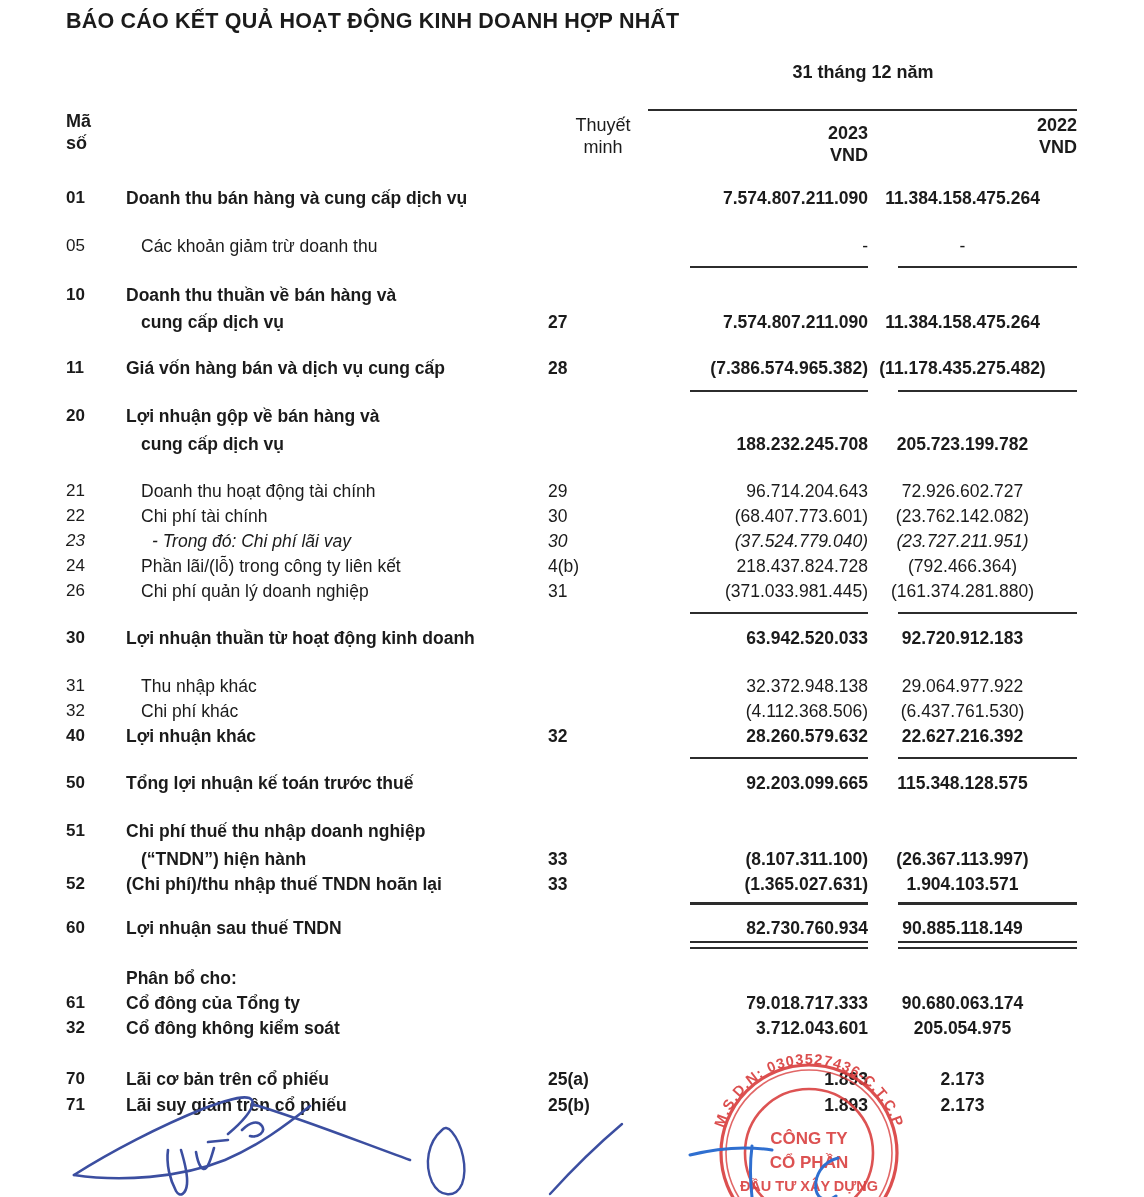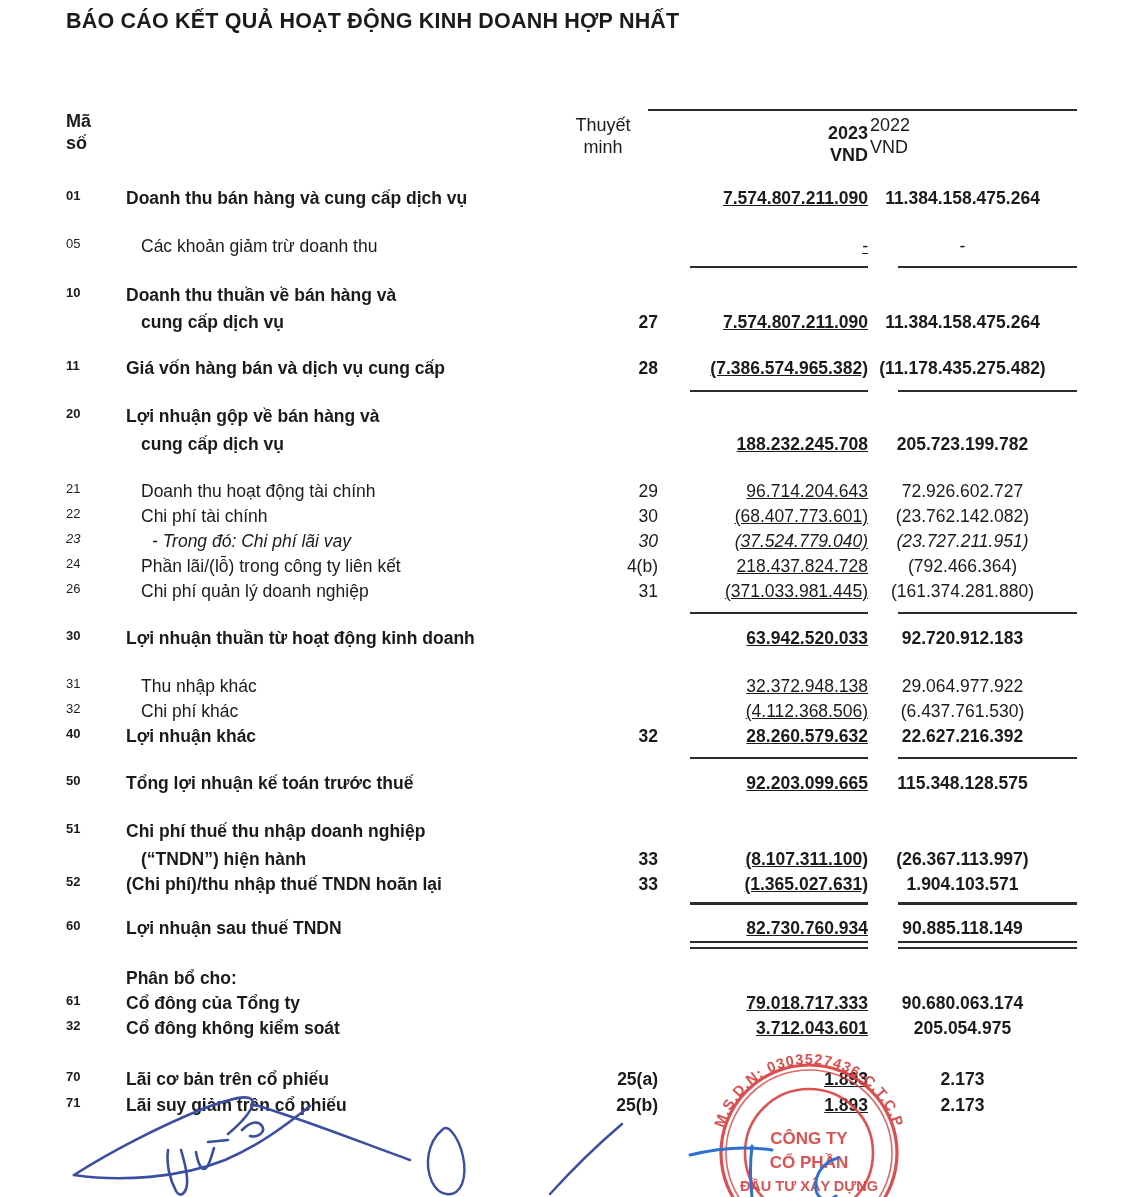--- a/index.html
+++ b/index.html
@@ -73,62 +73,61 @@
     font-size: 18px;
     font-weight: bold;
     line-height: 22px;
     margin-top: 8px;
   }
   .hdr-y2 {
     position: absolute;
     left: 870px;
     top: 114px;
     width: 207px;
-    text-align: left;
+    text-align: right;
     font-size: 18px;
-    font-weight: normal;
+    font-weight: bold;
     line-height: 22px;
   }
 
   
   #rows { position: absolute; left: 0; top: 0; width: 1144px; }
 
   .row { position: absolute; left: 0; width: 1144px; height: 0; }
 
   .c-code {
     position: absolute;
     left: 66px;
     width: 52px;
     text-align: left;
-    font-size: 13px;
+    font-size: 17px;
     white-space: nowrap;
   }
   .c-label {
     position: absolute;
     left: 126px;
     width: 420px;
     font-size: 17.5px;
     white-space: nowrap;
   }
   .c-note {
     position: absolute;
     left: 548px;
     width: 110px;
-    text-align: right;
+    text-align: left;
     font-size: 17.5px;
     white-space: nowrap;
   }
   .c-v1 {
     position: absolute;
     left: 638px;
     width: 230px;
     text-align: right;
     font-size: 17.5px;
     white-space: nowrap;
-    text-decoration: underline;
   }
   .c-v2 {
     position: absolute;
     left: 848px;
     width: 229px;
     text-align: center;
     font-size: 17.5px;
     white-space: nowrap;
   }
 
@@ -187,20 +186,21 @@
     height: 107px;
     pointer-events: none;
   }
 </style>
 </head>
 <body>
 
 <div class="doc-title">BÁO CÁO KẾT QUẢ HOẠT ĐỘNG KINH DOANH HỢP NHẤT</div>
 
 <div class="hdr-period">
+  <div>31 tháng 12 năm</div>
 </div>
 <div class="hdr-rule"></div>
 
 <div class="hdr-ma-so">
   <div>Mã</div>
   <div>số</div>
 </div>
 
 <div class="hdr-note">
   <div>Thuyết</div>

